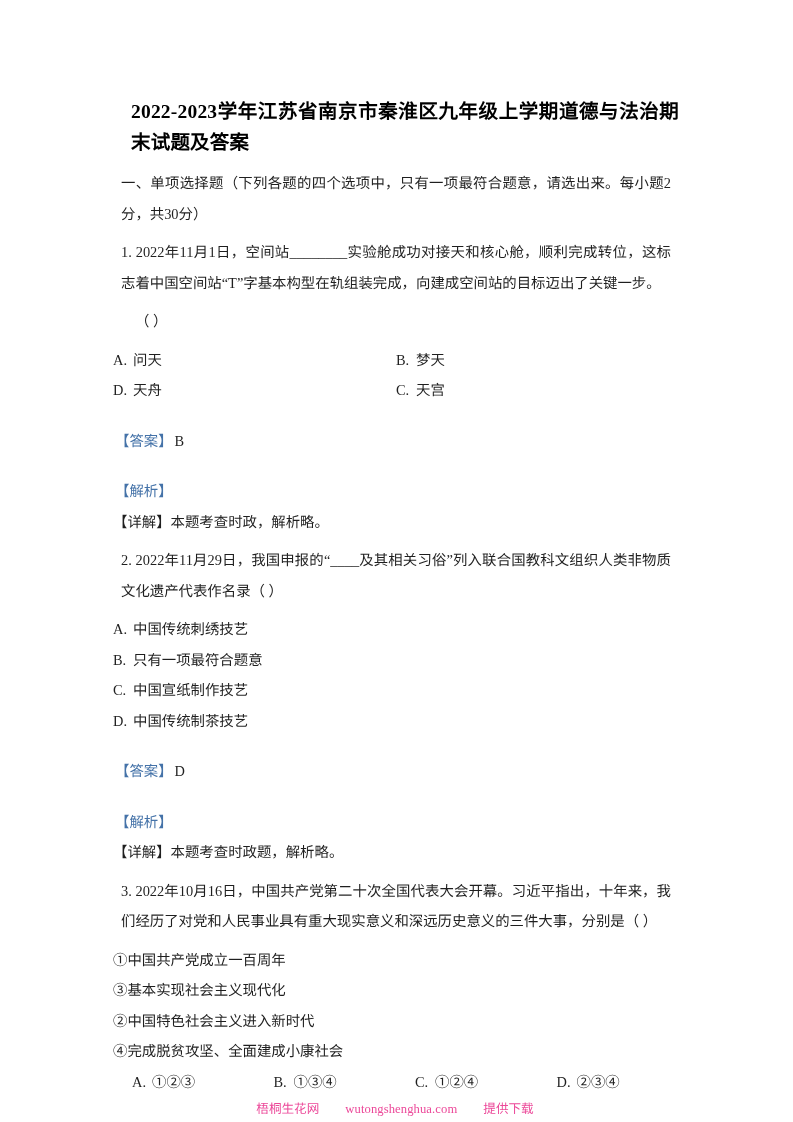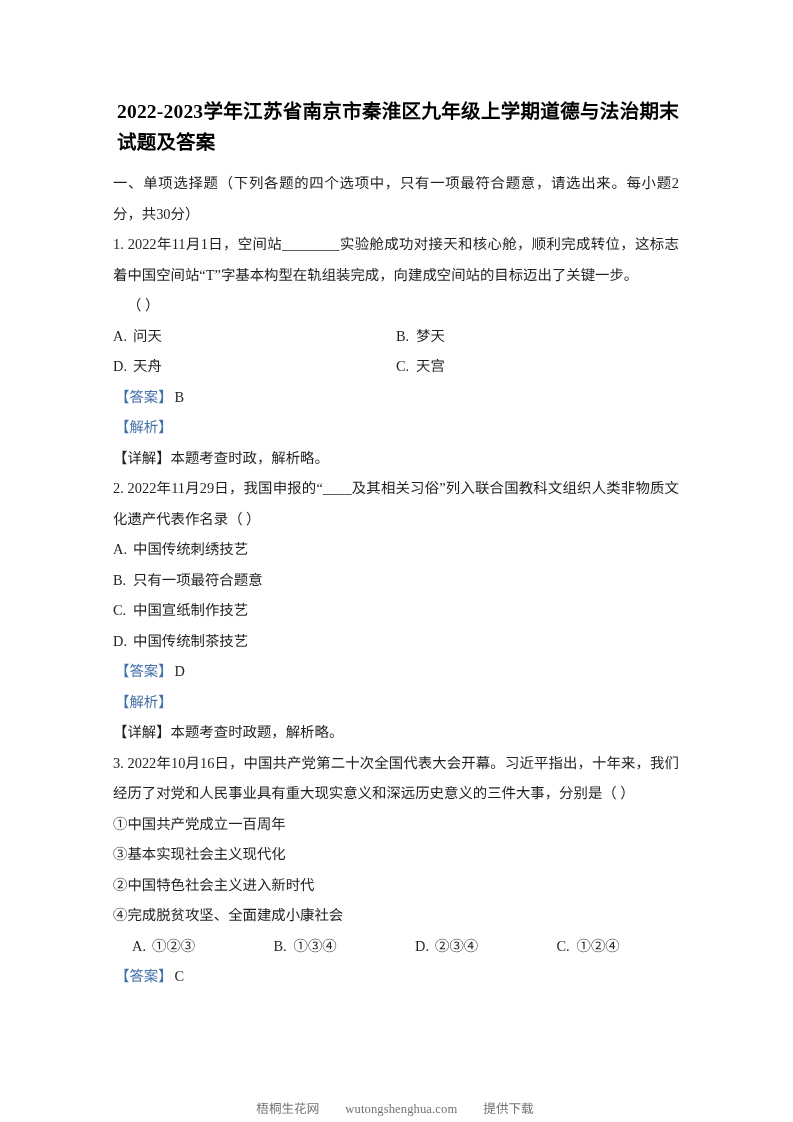--- a/index.html
+++ b/index.html
@@ -33,30 +33,30 @@
     top: 96px;
     width: 566px;
   }
 
   
   .doc-title {
     font-size: 19.5px;
     font-weight: bold;
     line-height: 31px;
     letter-spacing: 0.2px;
-    margin: 0 0 10px 4px;
+    margin: 0 0 10px 18px;
     text-align: justify;
     color: #000000;
   }
 
   
   .para {
     font-size: 14.4px;
     line-height: 30.5px;
-    margin: 0;
+    margin: 8px;
     text-align: justify;
     text-justify: inter-ideograph;
     color: #1f1f1f;
     word-break: break-all;
   }
 
   .para.indent-paren {
     padding-left: 14px;
   }
 
@@ -87,20 +87,21 @@
     line-height: 30.5px;
     color: #1f1f1f;
   }
 
   
   .ans-line {
     font-size: 14.4px;
     line-height: 30.5px;
     color: #1f1f1f;
     padding-left: 2px;
+    margin-top: 20px;
   }
   .tag-blue {
     color: #4472a8;
   }
   .ans-value {
     color: #1f1f1f;
     padding-left: 2px;
   }
 
   .detail-line {
@@ -110,21 +111,21 @@
   }
 
   
   .footer {
     position: absolute;
     left: 0;
     top: 1101px;
     width: 790px;
     text-align: center;
     font-size: 12.6px;
-    color: #737373;
+    color: #ec4899;
     line-height: 16px;
   }
   .footer span { display: inline-block; }
   .footer .f-gap { width: 26px; }
   .footer .f-url {
     font-family: "Liberation Serif", "DejaVu Serif", serif;
     letter-spacing: 0.1px;
   }
 </style>
 </head>
@@ -207,24 +208,24 @@
     <div class="opt-single">④完成脱贫攻坚、全面建成小康社会</div>
 
     <div class="opt-row four-col">
       <div class="opt-cell">
         <span class="opt-letter">A.</span><span class="opt-text">①②③</span>
       </div>
       <div class="opt-cell">
         <span class="opt-letter">B.</span><span class="opt-text">①③④</span>
       </div>
       <div class="opt-cell">
+        <span class="opt-letter">C.</span><span class="opt-text">①②④</span>
+      </div>
+      <div class="opt-cell">
         <span class="opt-letter">D.</span><span class="opt-text">②③④</span>
-      </div>
-      <div class="opt-cell">
-        <span class="opt-letter">C.</span><span class="opt-text">①②④</span>
       </div>
     </div>
 
     <div class="ans-line">
       <span class="tag-blue">【答案】</span><span class="ans-value">C</span>
     </div>
 
   </div>
 
   <div class="footer">

